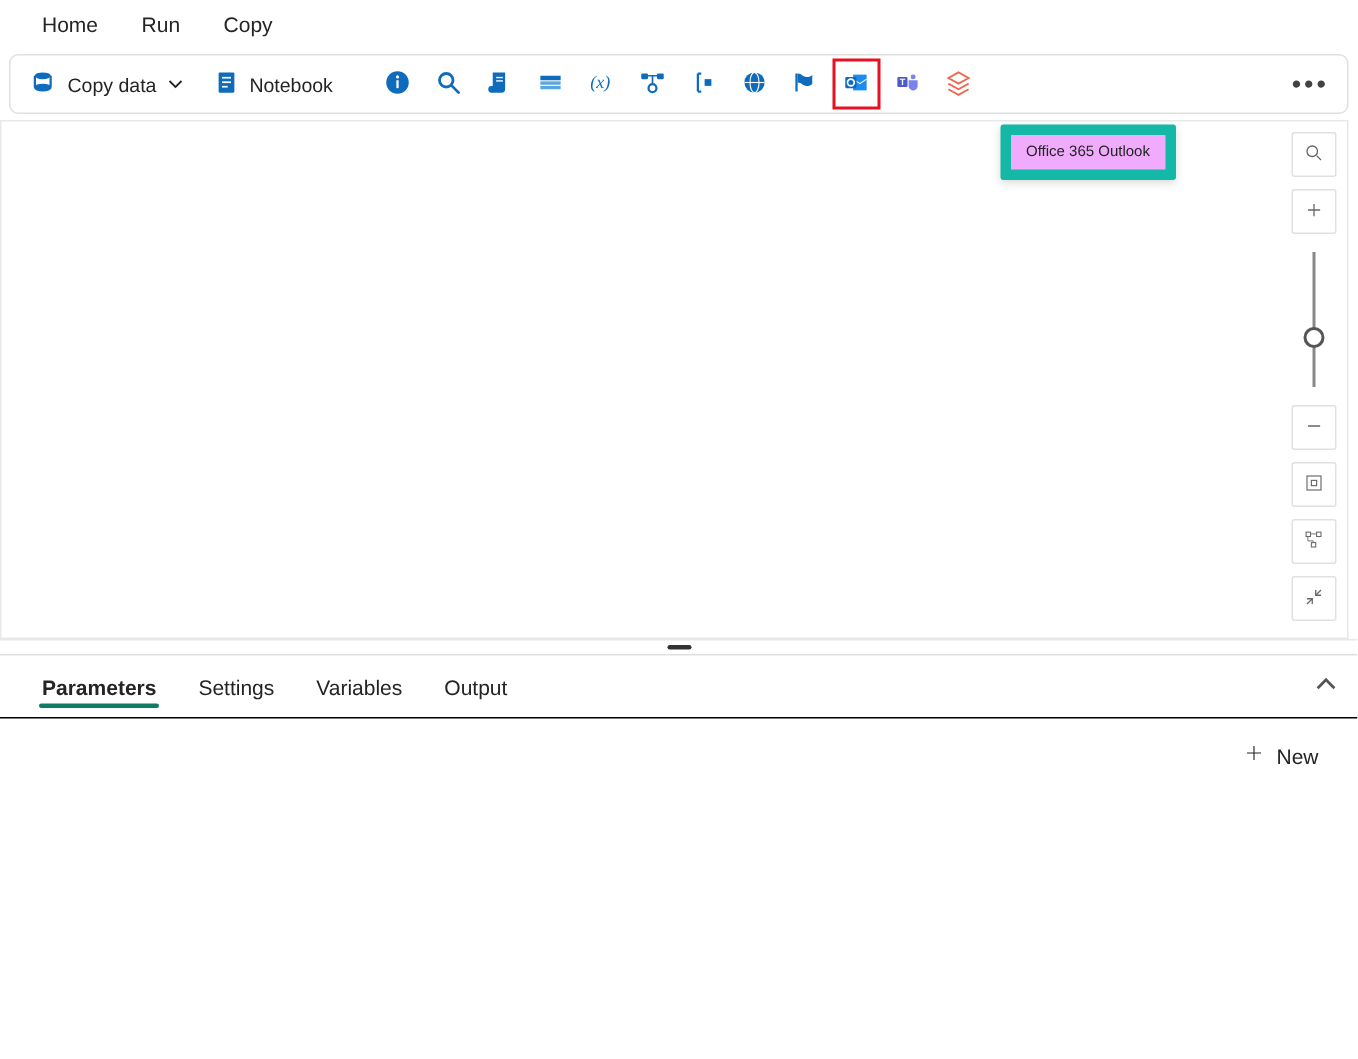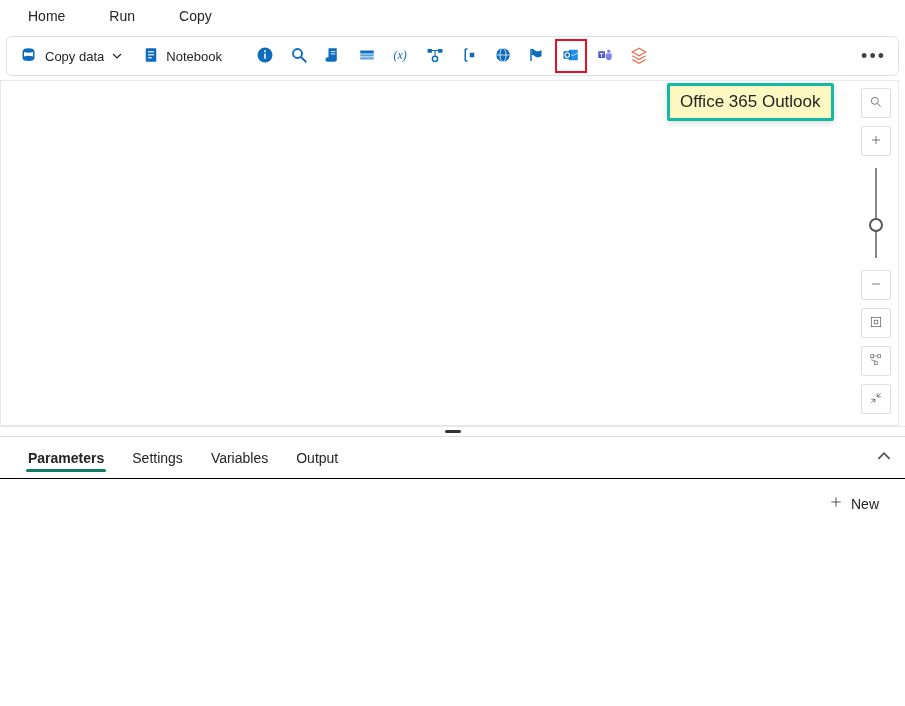--- a/index.html
+++ b/index.html
@@ -7,21 +7,21 @@
   font-family: "Segoe UI", -apple-system, BlinkMacSystemFont, sans-serif;
   font-size: 13px;
   color: #242424;
   background: #fff;
   width: 905px;
   height: 706px;
   overflow: hidden;
 }
 .top-tabs {
   display: flex;
-  gap: 16px;
+  gap: 1px;
   padding: 0 14px;
   height: 32px;
   align-items: flex-end;
 }
 .top-tab {
   padding: 6px 14px 8px 14px;
   cursor: pointer;
   font-size: 14px;
   position: relative;
   color: #242424;
@@ -63,24 +63,24 @@
   outline: 2px solid #e81123;
   outline-offset: -1px;
   border-radius: 0;
 }
 .tool-btn svg { width: 18px; height: 18px; }
 .chev svg { width: 10px; height: 10px; margin-left:2px; }
 .tooltip {
   position: absolute;
   top: 46px;
   left: 660px;
-  background: #fef9c3;
-  border: 3px solid #14b8a6;
+  background: #f0abfc;
+  border: 7px solid #14b8a6;
   padding: 6px 10px;
-  font-size: 17px;
+  font-size: 10px;
   color: #242424;
   box-shadow: 0 2px 6px rgba(0,0,0,0.15);
   border-radius: 2px;
   white-space: nowrap;
 }
 .canvas-area {
   position: relative;
   margin: 4px 6px 0 0px;
   height: 346px;
 }

